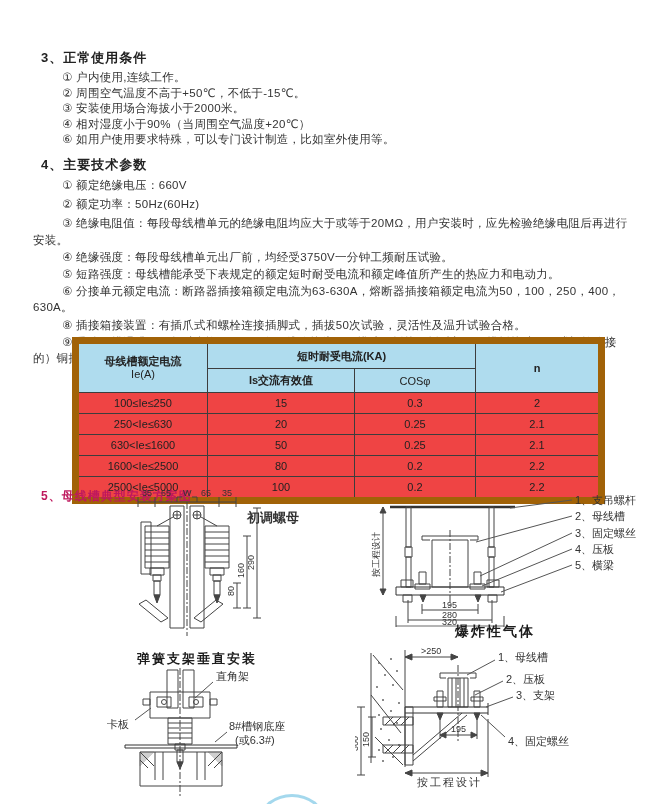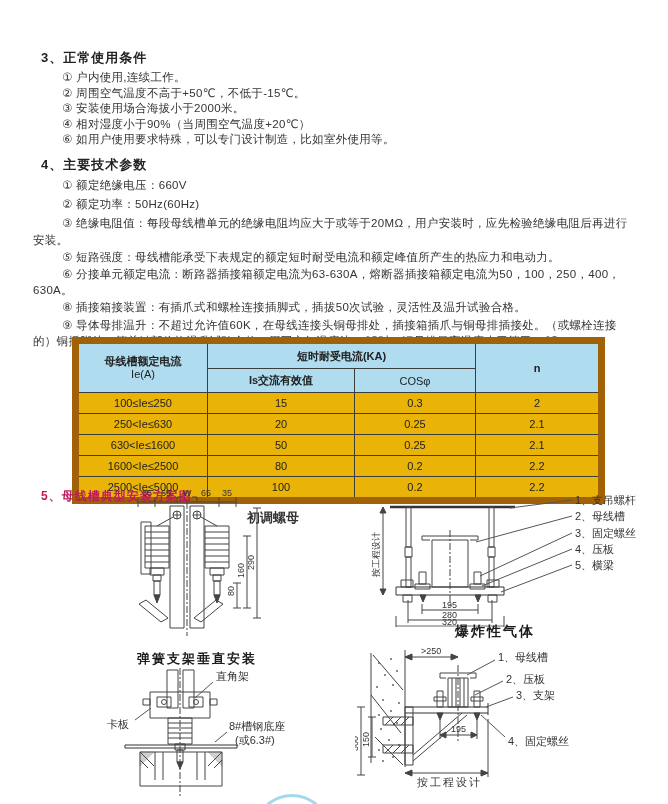--- a/index.html
+++ b/index.html
@@ -16,21 +16,21 @@
   .s4 .li.sp{margin:3px 0;}
   
   .ptable{
     position:absolute;left:72px;top:337px;width:526px;
     border-collapse:collapse;table-layout:fixed;
     font-size:11px;color:#222;
   }
   .ptable td{border:1px solid #3d3d3d;text-align:center;vertical-align:middle;padding:0;}
   .ptable{border:7px solid #a16207;}
   .ptable .hd{background:#afdcee;font-weight:bold;}
-  .ptable .dt{background:#eab308;height:20px;margin-top:32px;}
+  .ptable .dt{background:#ef4444;height:20px;margin-top:32px;}
   .ptable .h1{height:24px;}
   .ptable .h2{height:23px;}
   .c1{width:132px;} .c2{width:147px;} .c3{width:121px;} .c4{width:126px;}
   .hline{line-height:13px;}
   
   .sec5-title{position:absolute;left:41px;top:488px;font-size:12px;font-weight:bold;letter-spacing:1px;color:#be185d;}
   .diagram{position:absolute;}
   .dcap{position:absolute;font-weight:bold;color:#1d1d1d;letter-spacing:2px;}
   svg text{fill:#333;}
   svg .dim{font-size:9px;}
@@ -55,20 +55,21 @@
       <div class="li">③ 安装使用场合海拔小于2000米。</div>
       <div class="li">④ 相对湿度小于90%（当周围空气温度+20℃）</div>
       <div class="li">⑥ 如用户使用要求特殊，可以专门设计制造，比如室外使用等。</div>
     </div>
 
     <div class="s4">
       <div class="sec-title" style="margin-top:8px;">4、主要技术参数</div>
       <div class="li sp">① 额定绝缘电压：660V</div>
       <div class="li sp">② 额定功率：50Hz(60Hz)</div>
       <div class="li">③ 绝缘电阻值：每段母线槽单元的绝缘电阻均应大于或等于20MΩ，用户安装时，应先检验绝缘电阻后再进行安装。</div>
+      <div class="li">④ 绝缘强度：每段母线槽单元出厂前，均经受3750V一分钟工频耐压试验。</div>
       <div class="li">⑤ 短路强度：母线槽能承受下表规定的额定短时耐受电流和额定峰值所产生的热应力和电动力。</div>
       <div class="li">⑥ 分接单元额定电流：断路器插接箱额定电流为63-630A，熔断器插接箱额定电流为50，100，250，400，630A。</div>
       <div class="li">⑧ 插接箱接装置：有插爪式和螺栓连接插脚式，插拔50次试验，灵活性及温升试验合格。</div>
       <div class="li">⑨ 导体母排温升：不超过允许值60K，在母线连接头铜母排处，插接箱插爪与铜母排插接处。（或螺栓连接的）铜插脚处）等关键部位均温升试验合格，周围空气温度达50℃时，铜母排最高温度小于等于10℃。</div>
     </div>
   </div>
 
   <table class="ptable">
     <colgroup>
         <col class="c1">

